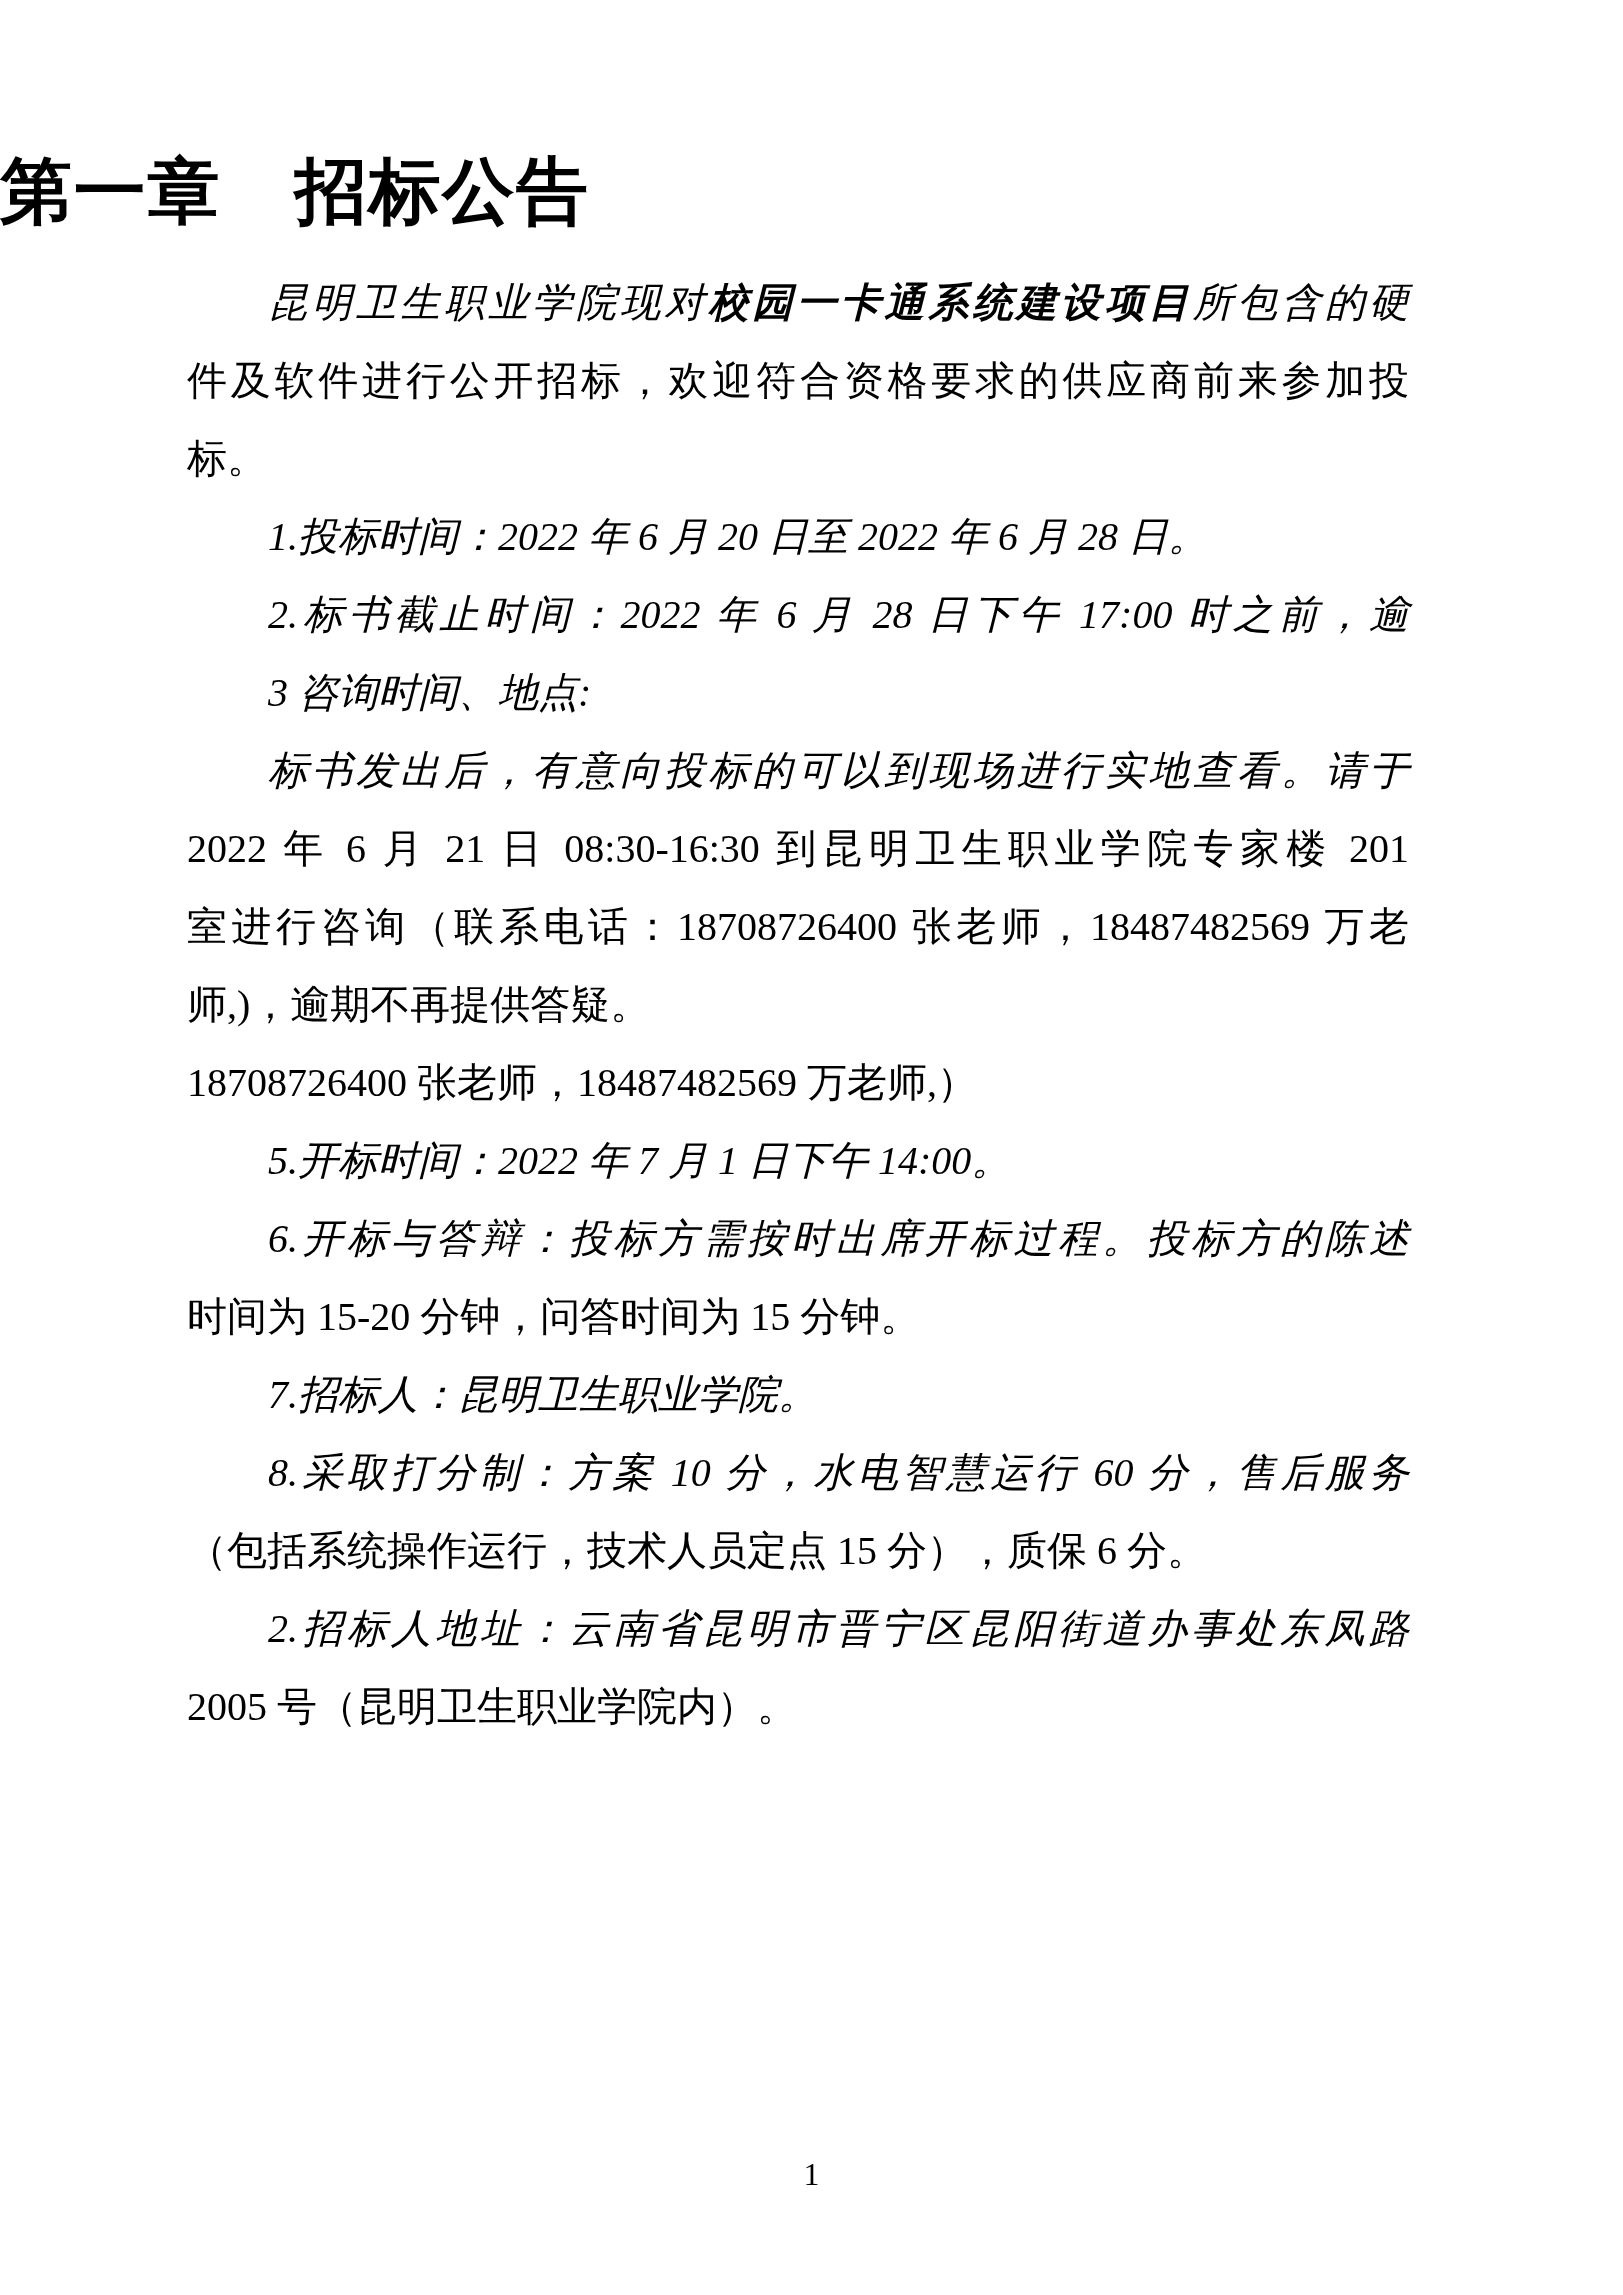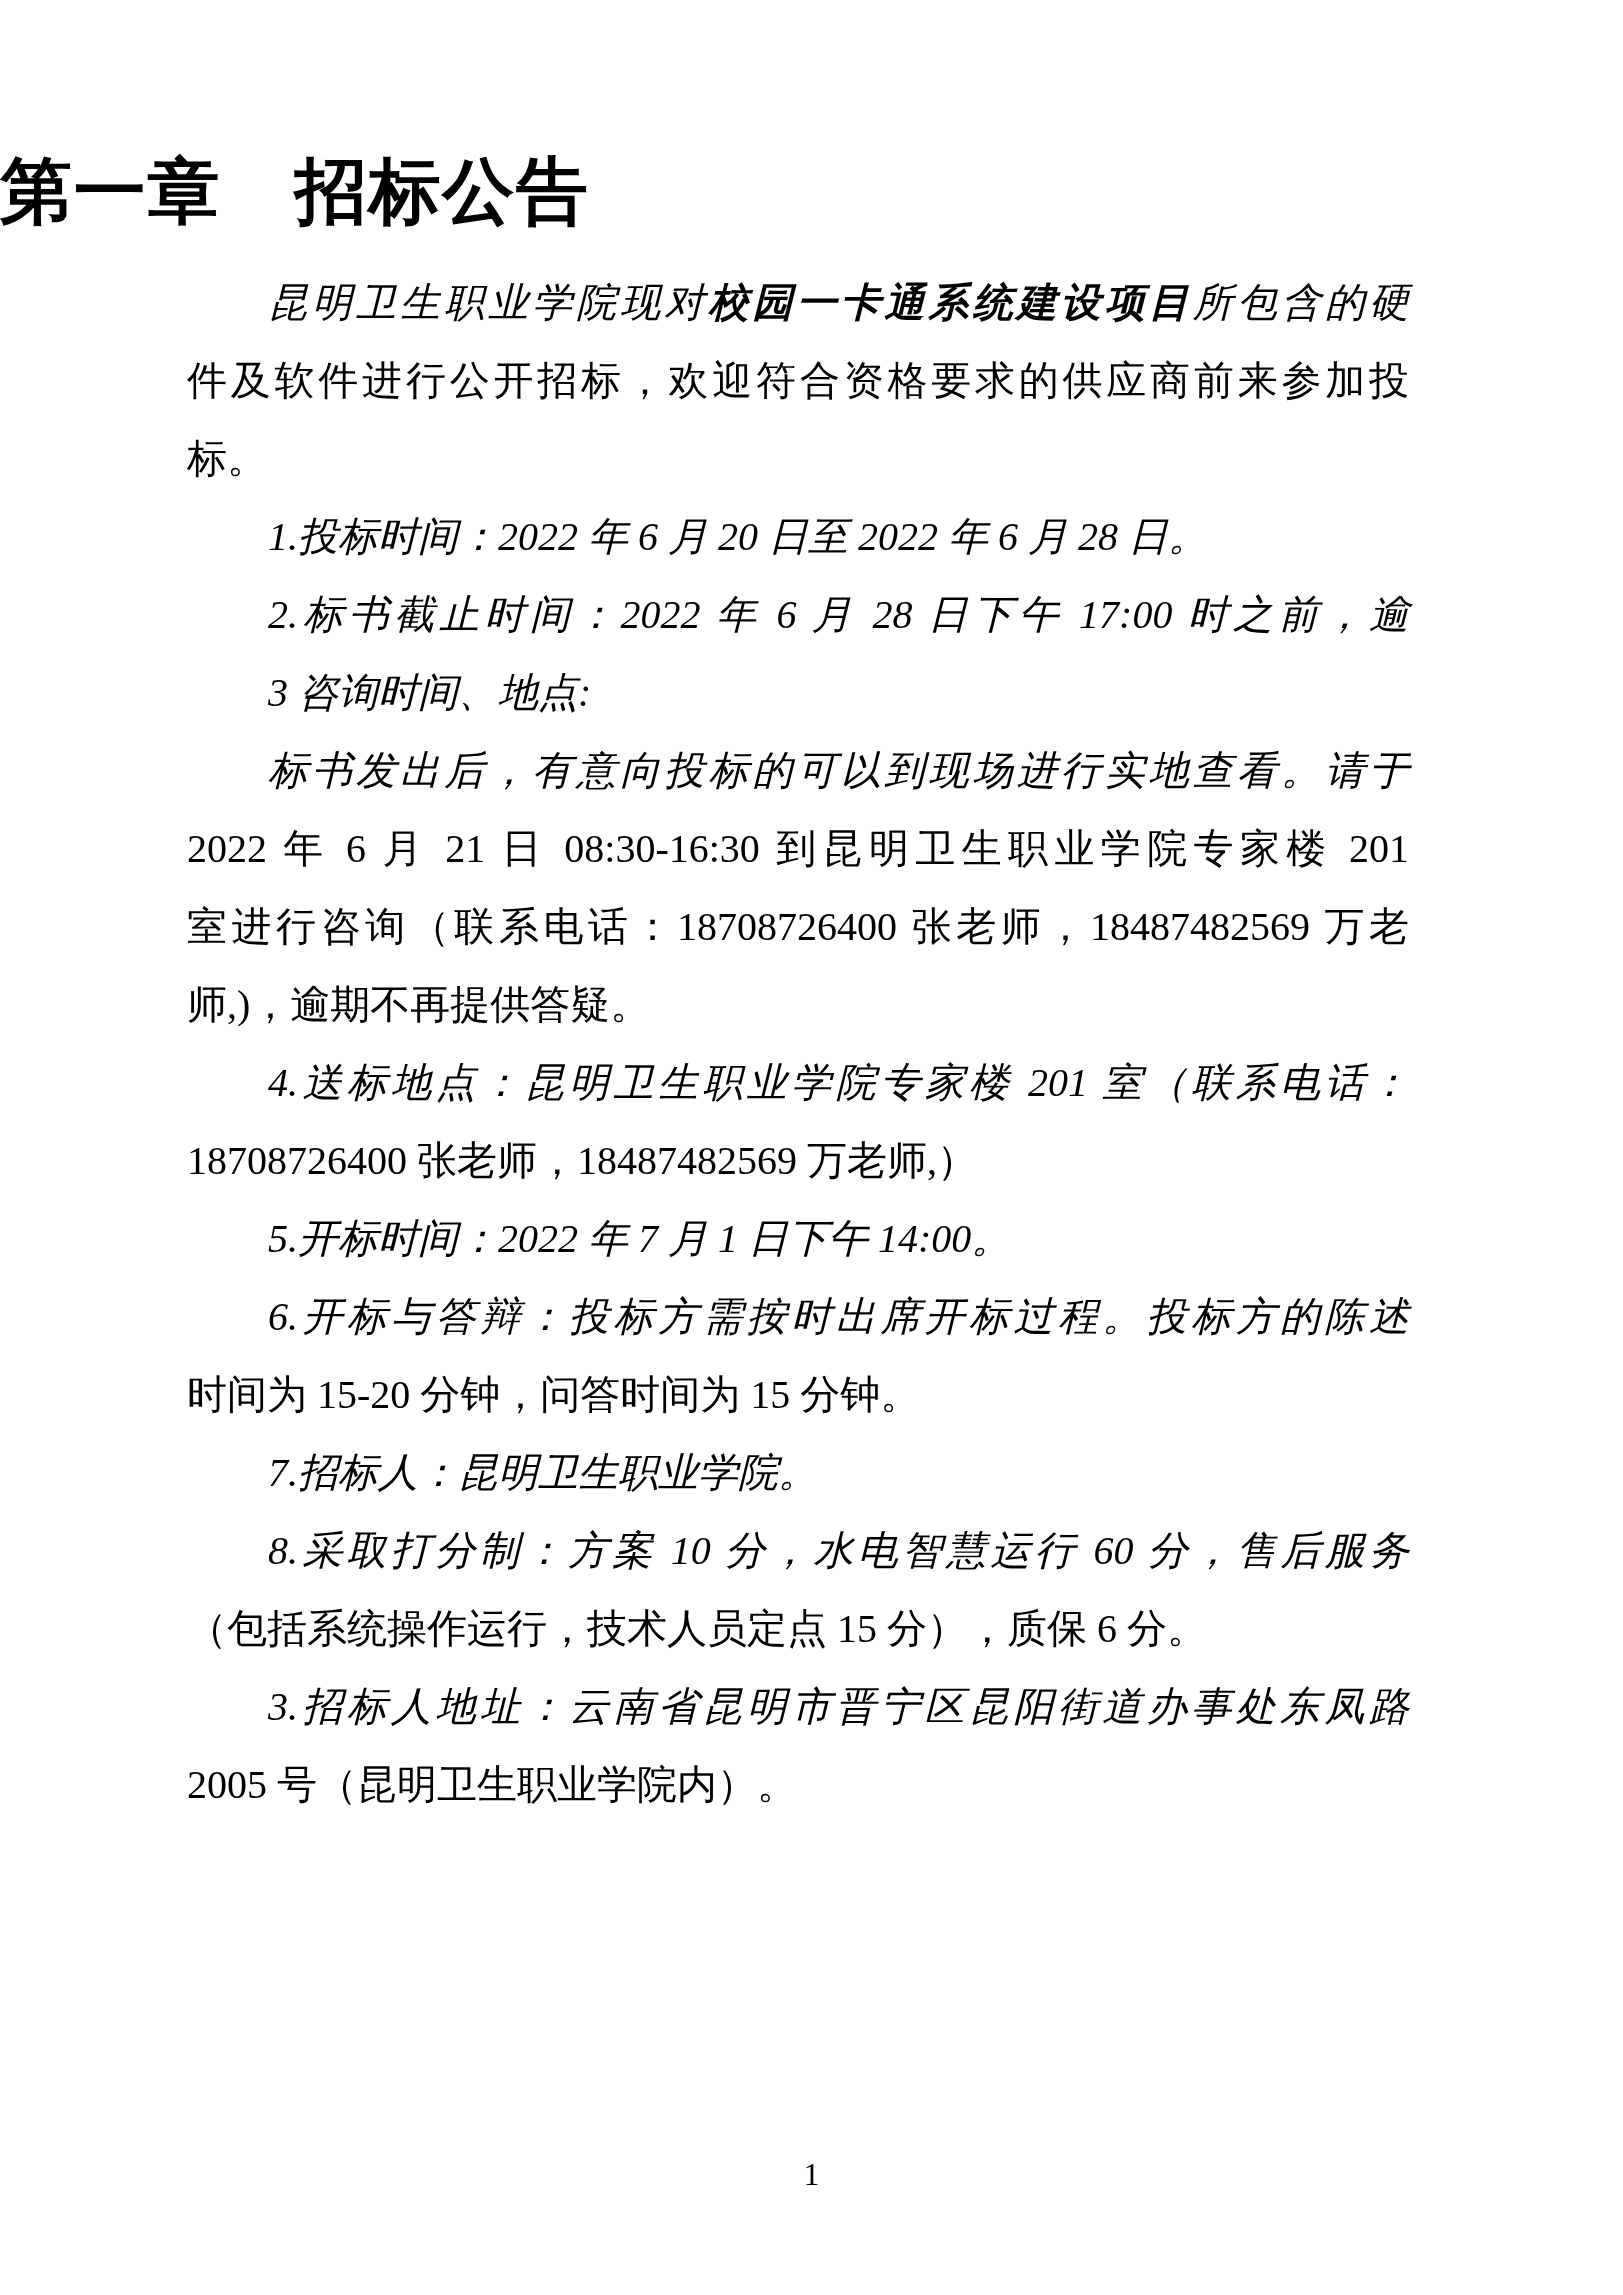--- a/index.html
+++ b/index.html
@@ -70,26 +70,25 @@
     <div class="line indent fill"><span class="seg">昆明卫生职业学院现对</span><span class="seg-bold">校园一卡通系统建设项目</span><span class="seg">所包含的硬</span></div>
     <div class="line fill"><span class="seg">件及软件进行公开招标，欢迎符合资格要求的供应商前来参加投</span></div>
     <div class="line"><span class="seg">标。</span></div>
     <div class="line indent"><span class="seg">1.投标时间：2022 年 6 月 20 日至 2022 年 6 月 28 日。</span></div>
     <div class="line indent fill"><span class="seg">2.标书截止时间：2022 年 6 月 28 日下午 17:00 时之前，逾</span></div>
     <div class="line indent"><span class="seg">3 咨询时间、地点:</span></div>
     <div class="line indent fill"><span class="seg">标书发出后，有意向投标的可以到现场进行实地查看。请于</span></div>
     <div class="line fill"><span class="seg">2022 年 6 月 21 日 08:30-16:30 到昆明卫生职业学院专家楼 201</span></div>
     <div class="line fill"><span class="seg">室进行咨询（联系电话：18708726400 张老师，18487482569 万老</span></div>
     <div class="line"><span class="seg">师,)，逾期不再提供答疑。</span></div>
-    <div class="line indent fill"><span class="seg">4.送标地点：昆明卫生职业学院专家楼 201 室（联系电话：</span></div>
     <div class="line"><span class="seg">18708726400 张老师，18487482569 万老师,）</span></div>
     <div class="line indent"><span class="seg">5.开标时间：2022 年 7 月 1 日下午 14:00。</span></div>
     <div class="line indent fill"><span class="seg">6.开标与答辩：投标方需按时出席开标过程。投标方的陈述</span></div>
     <div class="line"><span class="seg">时间为 15-20 分钟，问答时间为 15 分钟。</span></div>
     <div class="line indent"><span class="seg">7.招标人：昆明卫生职业学院。</span></div>
     <div class="line indent fill"><span class="seg">8.采取打分制：方案 10 分，水电智慧运行 60 分，售后服务</span></div>
     <div class="line"><span class="seg">（包括系统操作运行，技术人员定点 15 分），质保 6 分。</span></div>
-    <div class="line indent fill"><span class="seg">3.招标人地址：云南省昆明市晋宁区昆阳街道办事处东凤路</span></div>
+    <div class="line indent fill"><span class="seg">2.招标人地址：云南省昆明市晋宁区昆阳街道办事处东凤路</span></div>
     <div class="line"><span class="seg">2005 号（昆明卫生职业学院内）。</span></div>
   </div>
 
 <div class="page-number">1</div>
 
 
 </body></html>

